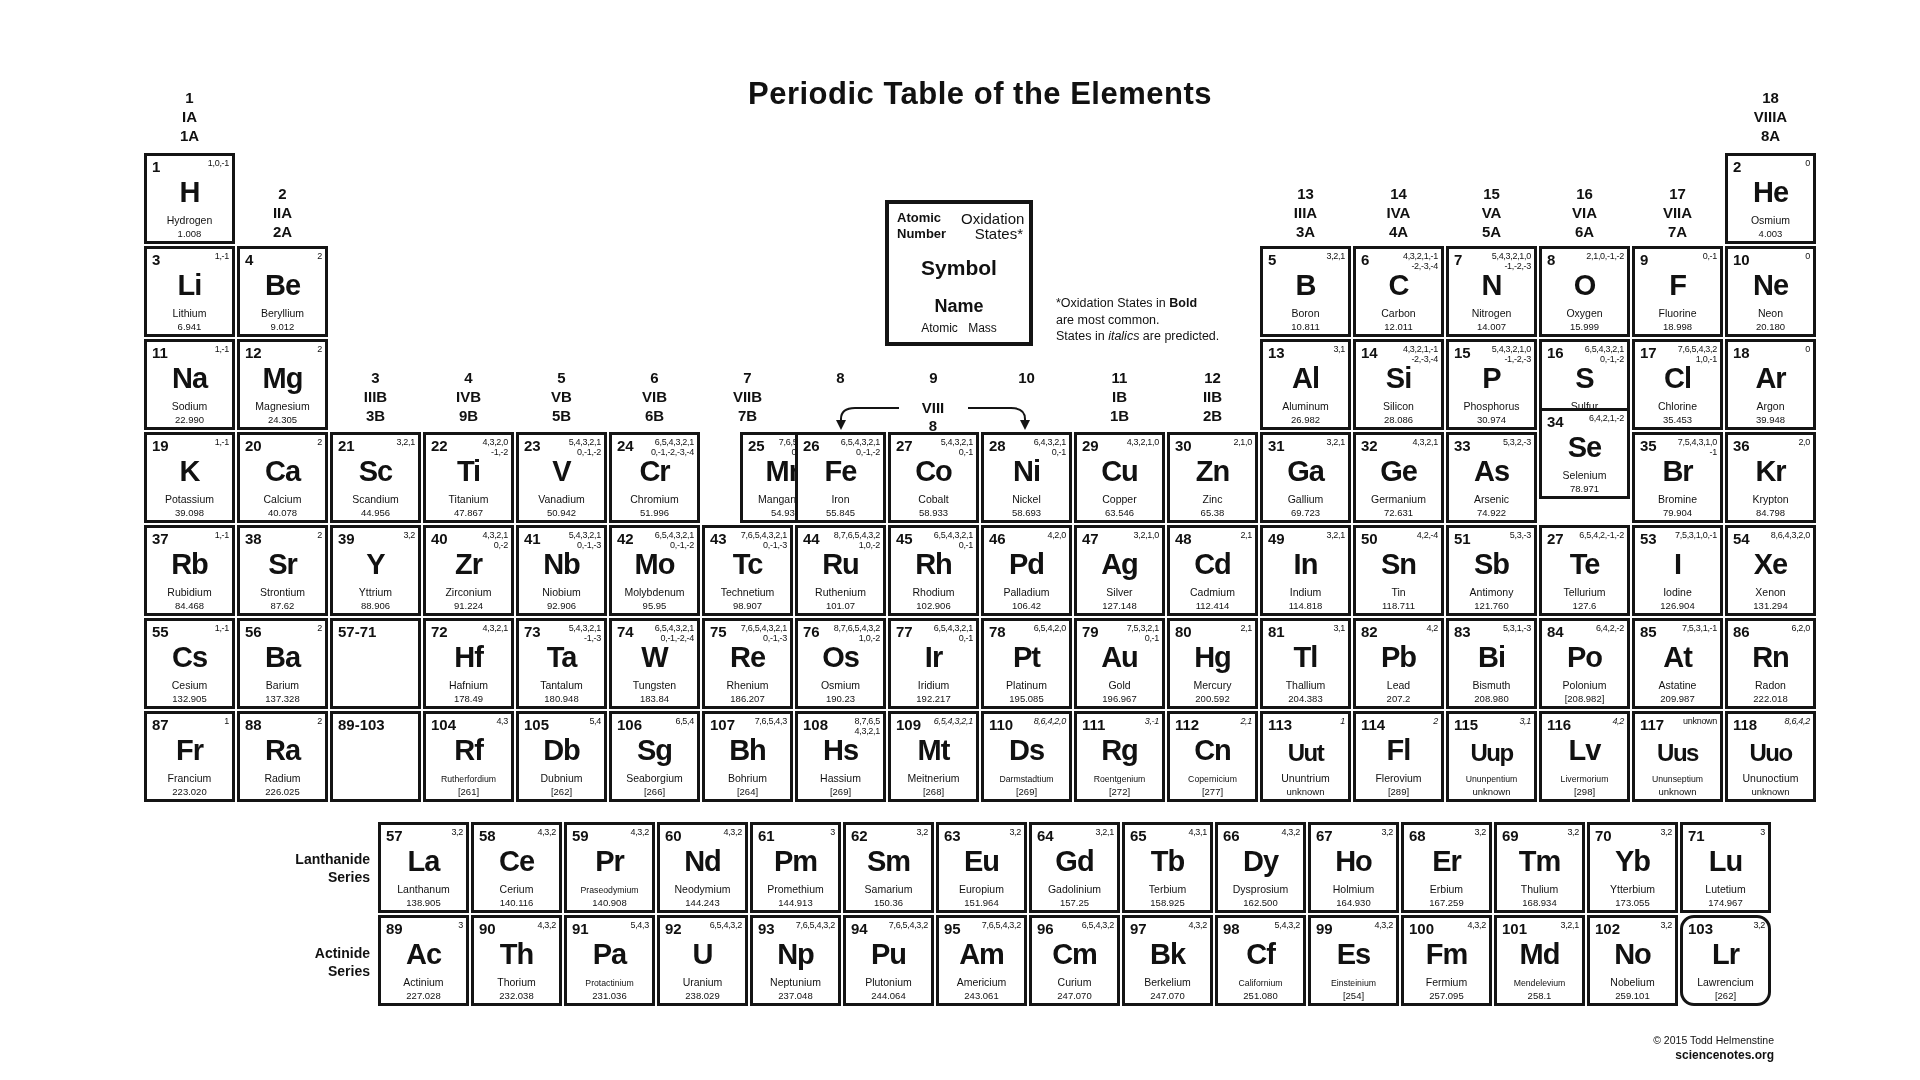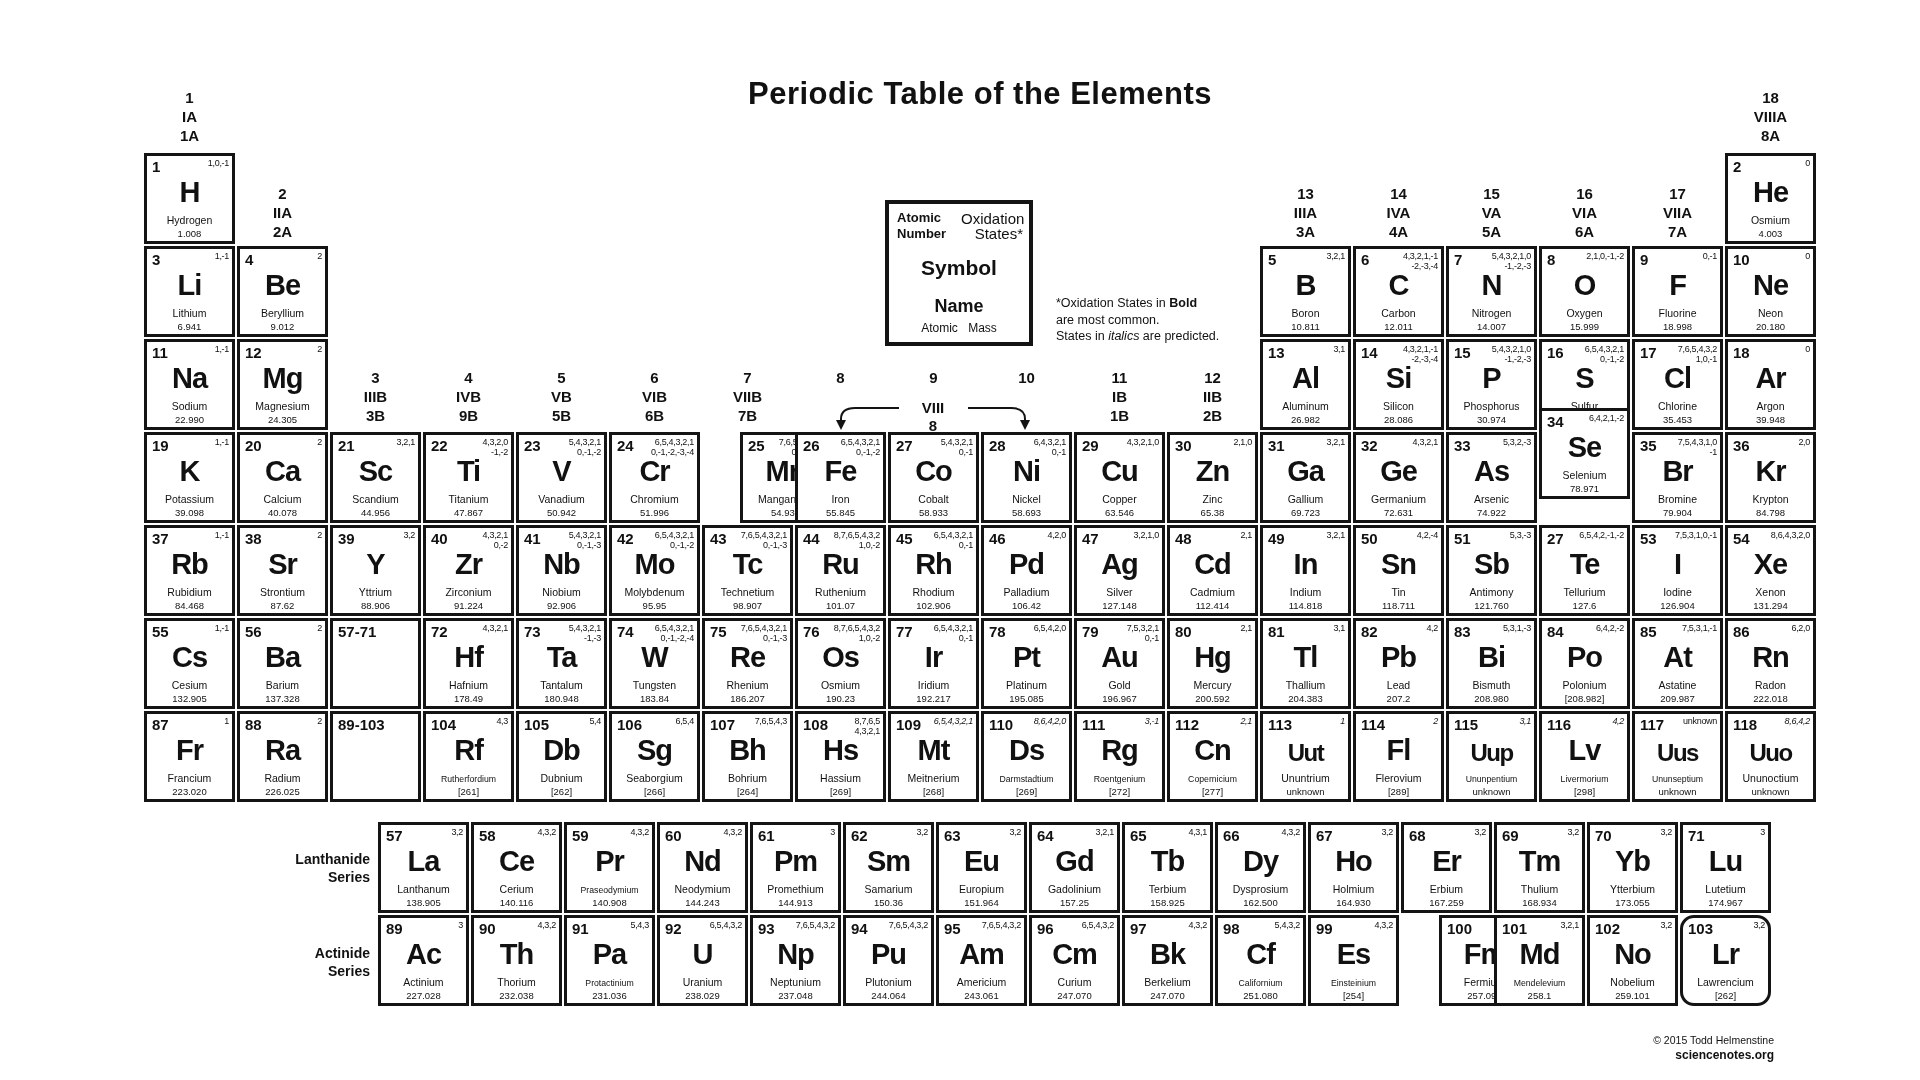--- a/index.html
+++ b/index.html
@@ -963,21 +963,21 @@
         <div class="name long">Californium</div>
         <div class="mass">251.080</div>
       </div>
       <div class="cell" style="left: 1308px; top: 915px;">
         <div class="num">99</div>
         <div class="ox">4,3,2</div>
         <div class="sym">Es</div>
         <div class="name long">Einsteinium</div>
         <div class="mass">[254]</div>
       </div>
-      <div class="cell" style="left: 1439px; top: 915px; padding-left: 12px;">
+      <div class="cell" style="left: 1401px; top: 915px; padding-left: 12px;">
         <div class="num">100</div>
         <div class="ox">4,3,2</div>
         <div class="sym">Fm</div>
         <div class="name">Fermium</div>
         <div class="mass">257.095</div>
       </div>
       <div class="cell" style="left: 1494px; top: 915px;">
         <div class="num">101</div>
         <div class="ox">3,2,1</div>
         <div class="sym">Md</div>

